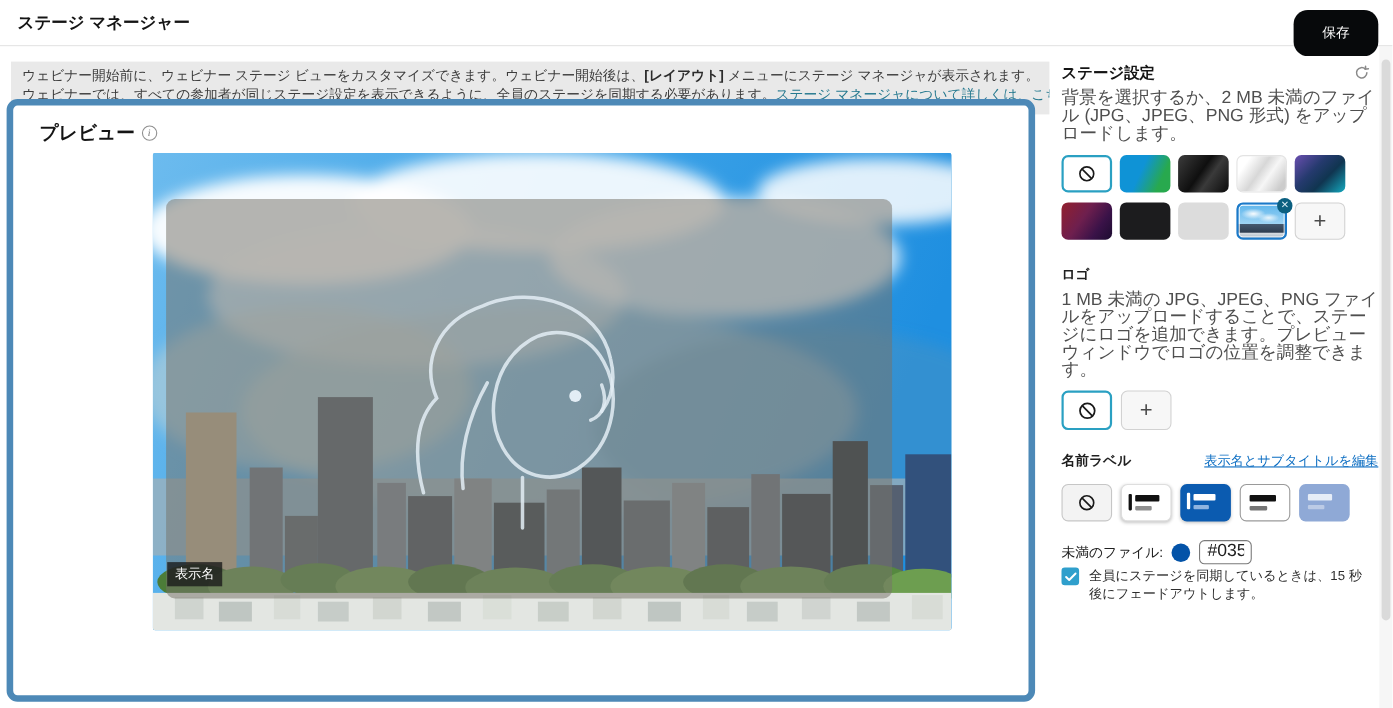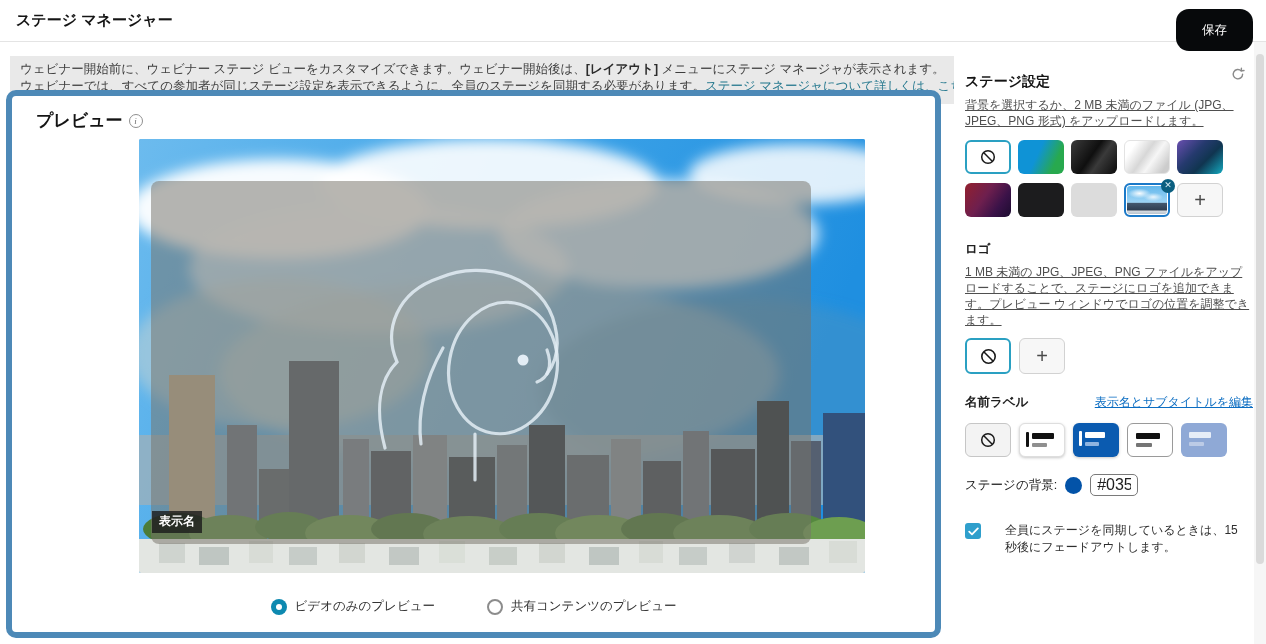--- a/index.html
+++ b/index.html
@@ -22,42 +22,42 @@
   .banner .link { color:#26798f; cursor:pointer; }
 
   
   .preview-panel { position:absolute; left:6px; top:90px; width:935px; height:548px; background:#fff;
     border:6px solid #4d89b7; border-radius:10px; z-index:2; }
   .preview-header { position:absolute; left:24px; top:13px; display:flex; align-items:center; gap:6px; }
   .preview-title { font-size:17px; font-weight:700; color:#141414; }
   .info-icon { width:14px; height:14px; border-radius:50%; border:1px solid #8f8f8f; color:#6f6f6f;
     font-size:9px; font-family:"Liberation Serif",serif; font-style:italic; display:flex; align-items:center; justify-content:center; }
 
-  .stage-image { position:absolute; left:127px; top:43px; width:726px; height:434px; overflow:hidden; border-radius:2px; background:#59aee4;font-weight:bold; }
+  .stage-image { position:absolute; left:127px; top:43px; width:726px; height:434px; overflow:hidden; border-radius:2px; background:#59aee4; }
   .stage-image svg { display:block; }
 
   .video-overlay { position:absolute; left:12px; top:42px; width:660px; height:363px;
     background:rgba(118,115,106,0.52); border-radius:8px; display:flex; align-items:center; justify-content:center; }
   .display-name-tag { position:absolute; left:1px; bottom:11px; background:rgba(24,24,24,0.78); color:#fff;
     font-size:12px; padding:2px 7px 3px; }
 
   .preview-radios { position:absolute; left:0; right:0; bottom:17px; display:flex; justify-content:center; gap:52px; }
   .radio-row { display:flex; align-items:center; gap:8px; font-size:12.5px; color:#333; cursor:pointer; }
   .radio-on { width:16px; height:16px; border-radius:50%; background:#0d89b0; position:relative; flex:none; }
   .radio-on::after { content:""; position:absolute; left:5px; top:5px; width:6px; height:6px; border-radius:50%; background:#fff; }
   .radio-off { width:16px; height:16px; border-radius:50%; background:#fff; border:2px solid #8c8c8c; flex:none; }
 
   
   .sidebar { position:absolute; left:965px; top:42px; width:288px; z-index:3; }
   .sidebar-header { display:flex; justify-content:space-between; align-items:center; margin-top:16px; }
-  .sidebar-title { font-size:14px; font-weight:700; color:#141414;margin-top:15px; }
+  .sidebar-title { font-size:14px; font-weight:700; color:#141414; }
   .refresh-btn { width:18px; height:18px; border:none; background:none; cursor:pointer; padding:0; margin-right:6px; }
 
   .section-heading { font-size:12.5px; font-weight:700; color:#202020; margin-top:24px; }
-  .section-desc { font-size:12px; line-height:16px; color:#4f4f4f; margin-top:6px;text-decoration:underline; }
+  .section-desc { font-size:16px; line-height:16px; color:#4f4f4f; margin-top:6px; }
 
   .swatch-grid { display:grid; grid-template-columns:repeat(5,46px); gap:9px 7px; margin-top:11px; }
   .swatch { width:46px; height:34px; border-radius:6px; position:relative; cursor:pointer; }
   .swatch-none { background:#fff; border:2px solid #2aa0c2; display:flex; align-items:center; justify-content:center; }
   .sw-grad-bluegreen { background:linear-gradient(115deg,#0f93d6 42%,#28a94e 78%); }
   .sw-dark-wave { background:linear-gradient(125deg,#343434 8%,#0f0f0f 45%,#3a3a3a 62%,#141414 92%); }
   .sw-white-silk { background:linear-gradient(125deg,#ffffff 18%,#d7d7d7 45%,#f6f6f6 62%,#cccccc 88%); border:1px solid #e3e3e3; }
   .sw-purple-teal { background:linear-gradient(135deg,#6a4fb0 0%,#253a6e 38%,#103550 62%,#14aac0 100%); }
   .sw-red-purple { background:linear-gradient(125deg,#93202e 0%,#6e1f4e 42%,#3a1248 72%,#1c0c30 100%); }
   .sw-black { background:#1c1c1e; }
@@ -98,21 +98,21 @@
   .nl-translucent { background:#8fa9d6; }
   .nl-translucent .b1 { left:8px; top:9px; width:22px; height:6px; background:#e6edf7; }
   .nl-translucent .b2 { left:8px; top:19px; width:15px; height:4px; background:#bccbe6; }
 
   .color-row { display:flex; align-items:center; gap:8px; margin-top:17px; }
   .color-label { font-size:12.5px; color:#202020; }
   .color-dot { width:17px; height:17px; border-radius:50%; background:#0353A8; flex:none; cursor:pointer; }
   .color-input { width:48px; height:22px; border:1px solid #7a7a7a; border-radius:5px; font-size:16px;
     font-family:inherit; color:#202020; padding:0 6px; background:#fff; }
 
-  .sync-row { display:flex; gap:24px; margin-top:26px; }
+  .sync-row { display:flex; gap:9px; margin-top:2px; }
   .checkbox { width:16px; height:16px; border-radius:3px; background:#2f9fcc; flex:none; margin-top:1px;
     display:flex; align-items:center; justify-content:center; cursor:pointer; }
   .sync-text { font-size:12px; line-height:17px; color:#2e2e2e; width:250px; }
 
   
   .scroll-track { position:absolute; left:1254px; top:42px; width:12px; height:602px; background:#f6f6f6; z-index:4; }
   .scroll-thumb { position:absolute; left:2px; top:12px; width:8px; height:510px; background:#dadada; border-radius:4px; }
 </style>
 </head>
 <body>
@@ -218,30 +218,20 @@
         <ellipse cx="152" cy="130" rx="54" ry="66" transform="rotate(10 152 130)"></ellipse>
         <path d="M92,110 C74,142 66,176 70,206"></path>
         <circle cx="172" cy="122" r="5.5" fill="#e3edf5" stroke="none"></circle>
         <path d="M196,112 C202,128 197,140 186,144"></path>
         <path d="M124,196 L124,242"></path>
       </svg>
       <span class="display-name-tag">表示名</span>
     </div>
   </div>
 
-  <div class="preview-radios">
-    <div class="radio-row">
-      <span class="radio-on"></span>
-      <span>ビデオのみのプレビュー</span>
-    </div>
-    <div class="radio-row">
-      <span class="radio-off"></span>
-      <span>共有コンテンツのプレビュー</span>
-    </div>
-  </div>
 </div>
 
 <div class="sidebar">
   <div class="sidebar-header">
     <span class="sidebar-title">ステージ設定</span>
     <button class="refresh-btn">
       <svg width="16" height="16" viewBox="0 0 16 16" fill="none" stroke="#8a8a8a" stroke-width="1.4" stroke-linecap="round">
         <path d="M12.6 8.2 a4.7 4.7 0 1 1 -1.4 -3.4"></path>
         <path d="M11.4 2.2 l0 2.7 2.6 -0.4"></path>
       </svg>
@@ -308,21 +298,21 @@
         <span class="b1"></span>
         <span class="b2"></span>
       </div>
     <div class="nl nl-translucent">
         <span class="b1"></span>
         <span class="b2"></span>
       </div>
   </div>
 
   <div class="color-row">
-    <span class="color-label">ステージの背景:</span>
+    <span class="color-label">未満のファイル:</span>
     <span class="color-dot"></span>
     <input class="color-input" value="#0353A8" style="">
   </div>
 
   <div class="sync-row">
     <span class="checkbox">
       <svg width="11" height="9" viewBox="0 0 11 9" fill="none" stroke="#ffffff" stroke-width="1.8" stroke-linecap="round" stroke-linejoin="round">
         <path d="M1.2 4.6 L4 7.3 L9.8 1.4"></path>
       </svg>
     </span>

